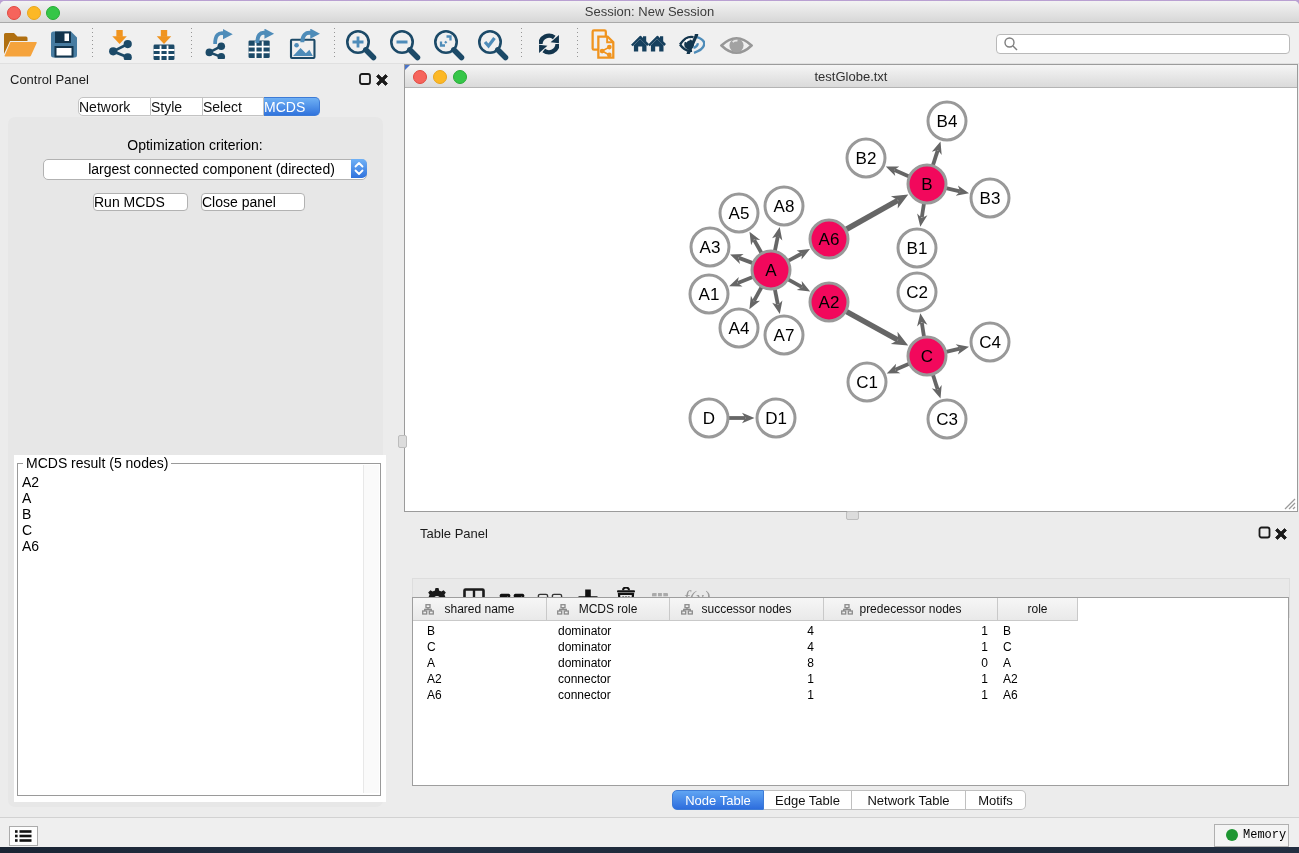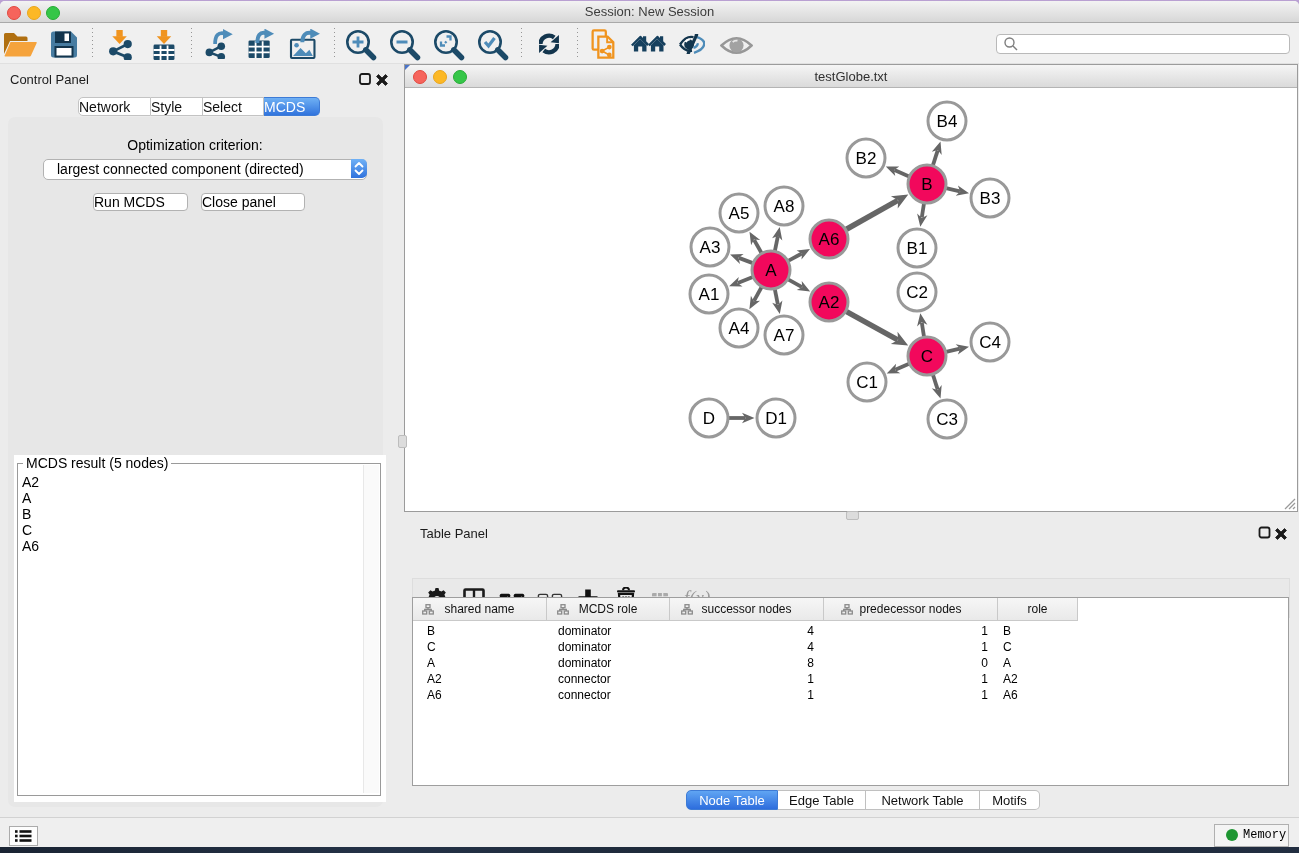--- a/index.html
+++ b/index.html
@@ -24,21 +24,21 @@
   .seg{background:#fff;border:1px solid #c3c3c3;border-left:none;color:#111;
        text-align:left;line-height:19px;}
   .seg.first{border-left:1px solid #c3c3c3;border-radius:5px 0 0 5px;}
   .seg.last{border-radius:0 5px 5px 0;}
   .seg.sel{background:linear-gradient(#6fb0f4,#3174dd);color:#fff;border-color:#3d7bd6;}
   #cp-panel{position:absolute;left:8px;top:116px;width:375px;height:690px;background:#e7e7e7;
             border-radius:7px;}
   #opt-label{position:absolute;left:0;top:136px;width:390px;text-align:center;font-size:14px;color:#000;}
   #dropdown{position:absolute;left:43px;top:158px;width:309px;height:19px;background:#fff;
             border:1px solid #b2b2b2;border-radius:5px;font-size:14px;color:#000;
-            line-height:19px;padding-left:13px;}
+            line-height:19px;padding-left:13px;text-align:center;}
   #dd-spin{position:absolute;right:-1px;top:-1px;width:16px;height:19px;border-radius:0 5px 5px 0;
            background:linear-gradient(#70b1f6,#2f72dd);}
   .btn{position:absolute;top:192px;height:16px;background:#fff;border:1px solid #b2b2b2;
        border-radius:4px;font-size:14px;color:#000;line-height:16px;}
   #cp-white{position:absolute;left:14px;top:454px;width:372px;height:347px;background:#fff;}
   #fieldset{position:absolute;left:3px;top:8px;width:362px;height:331px;border:1px solid #9a9a9a;}
   #fs-label{position:absolute;left:5px;top:-9px;background:#fff;padding:0 3px;font-size:14px;color:#000;}
   #fs-list{position:absolute;left:4px;top:10px;font-size:14px;color:#000;line-height:16px;}
   #fs-scroll{position:absolute;right:1px;top:1px;width:15px;height:328px;background:#fafafa;
              border-left:1px solid #e8e8e8;}
@@ -503,21 +503,21 @@
       </div>
     <div class="row" style="left:0;top:89px;width:875px;">
         <span class="cell" style="left:14px;">A6</span>
         <span class="cell" style="left:145px;">connector</span>
         <span class="cell num" style="left:300px;width:101px;">1</span>
         <span class="cell num" style="left:475px;width:100px;">1</span>
         <span class="cell" style="left:590px;">A6</span>
       </div>
   </div>
   <div id="tp-tabs">
-    <div class="seg2 sel first" style="width:90px;margin-left:14px;">Node Table</div>
+    <div class="seg2 sel first" style="width:90px;">Node Table</div>
     <div class="seg2" style="width:87px;">Edge Table</div>
     <div class="seg2" style="width:113px;">Network Table</div>
     <div class="seg2 last" style="width:59px;">Motifs</div>
   </div>
 
   <div id="statusbar">
     <div id="listbtn"><svg width="27" height="18" viewBox="0 0 27 18">
           <g fill="#111">
             <rect x="5" y="3.2" width="2.6" height="2.6"></rect>
             <rect x="5" y="7.7" width="2.6" height="2.6"></rect>

